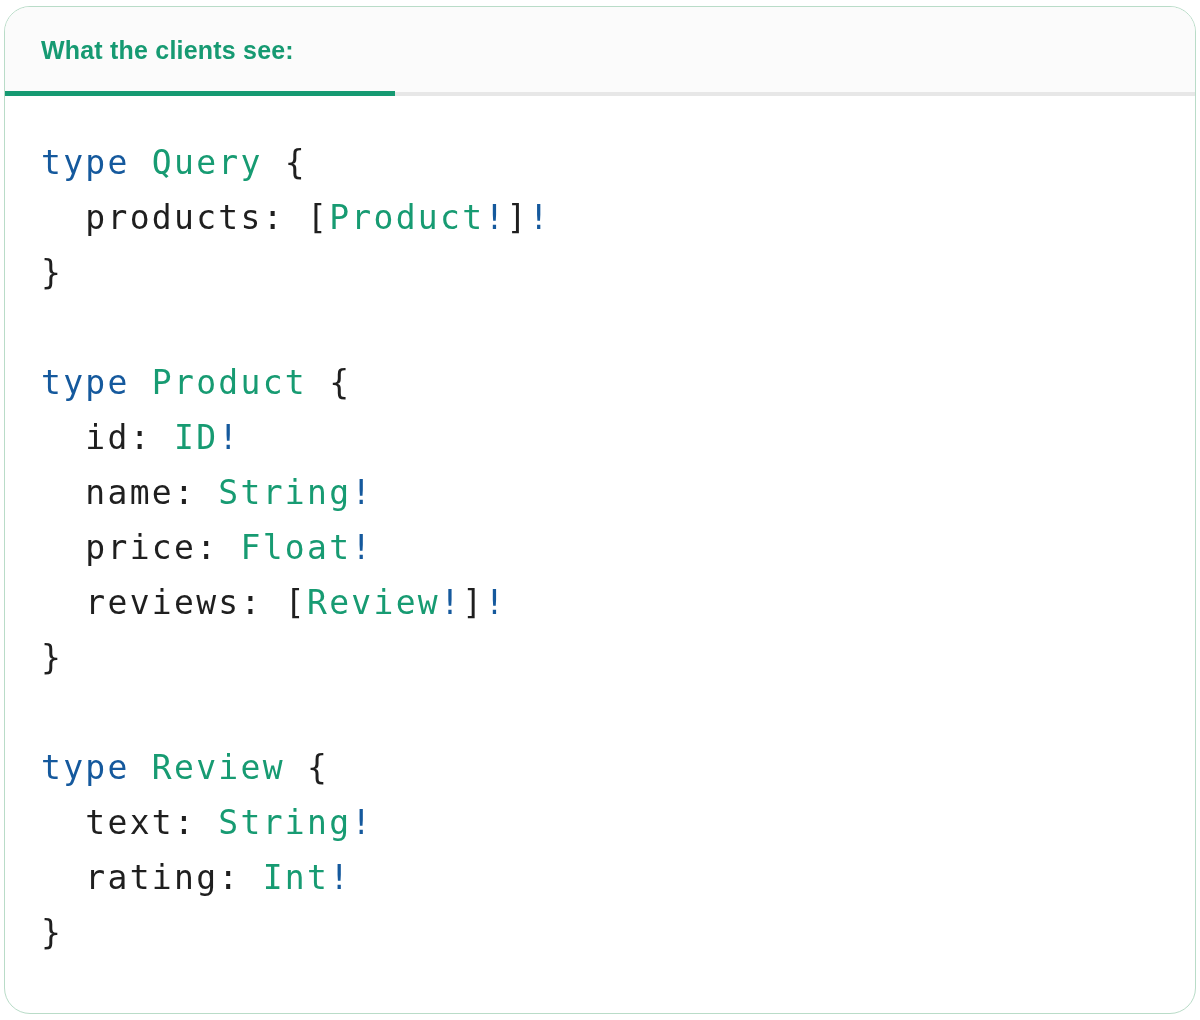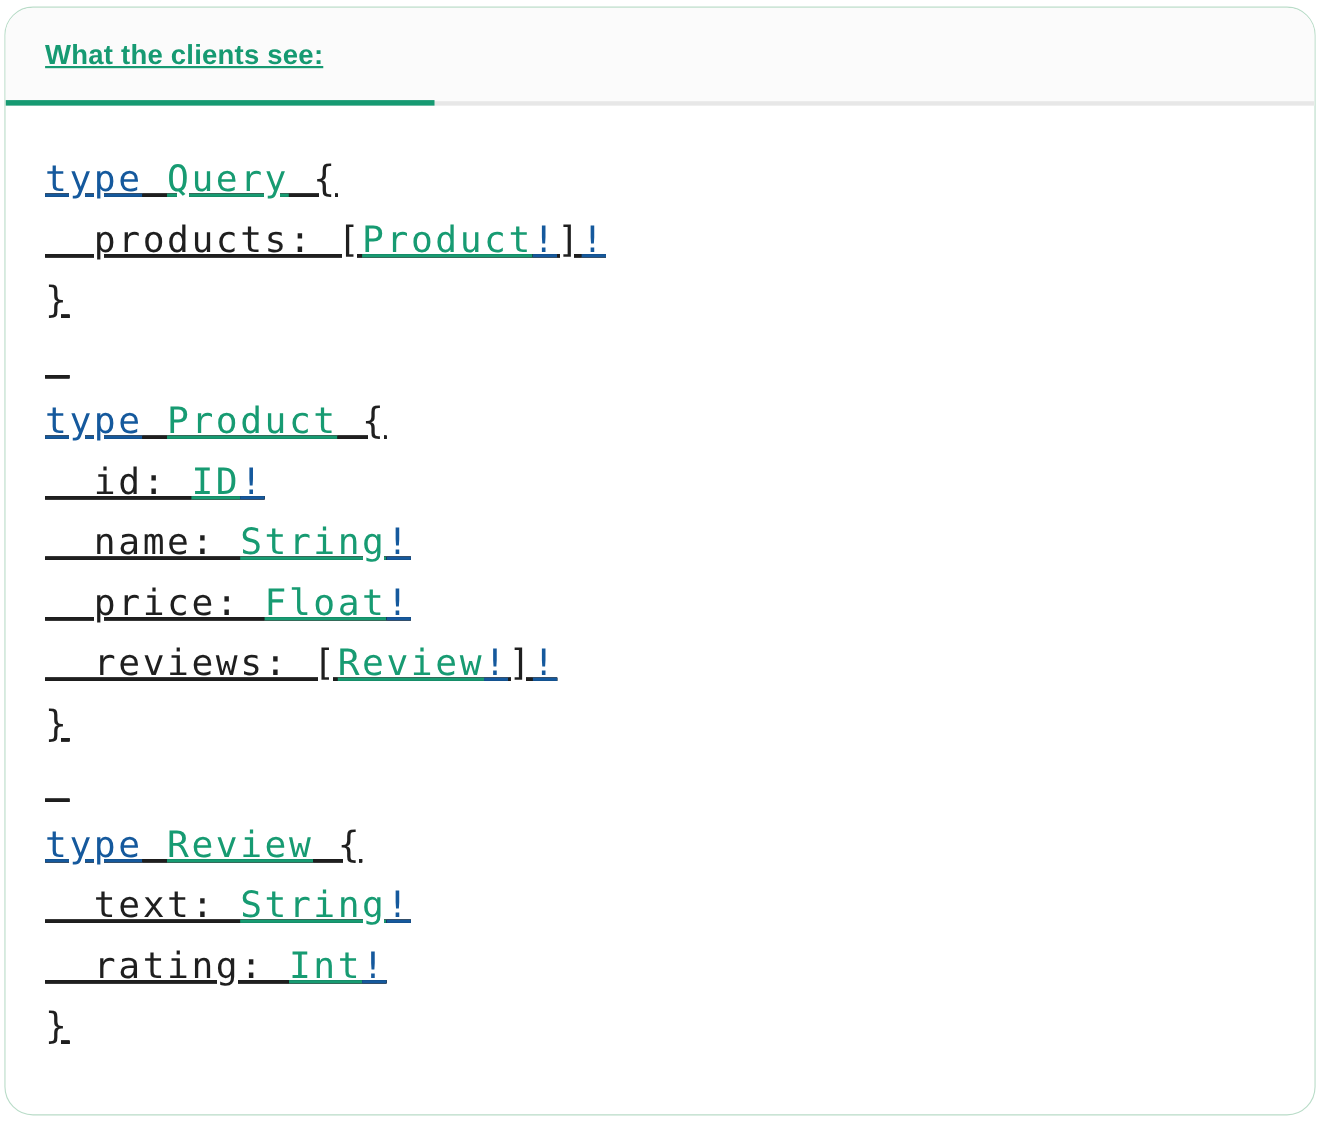--- a/index.html
+++ b/index.html
@@ -4,21 +4,21 @@
 <style>
   :root{
     --accent-green:#169a72;
     --kw-blue:#15599d;
     --type-green:#179b72;
     --code-plain:#1f1f1f;
     --divider-gray:#e7e7e7;
     --card-border:#b9dcc8;
     --header-bg:#fbfbfb;
   }
-  *{margin:0;padding:0;box-sizing:border-box;text-decoration:underline;}
+  *{margin:0;padding:0;box-sizing:border-box;}
   html,body{width:1200px;height:1020px;background:#ffffff;overflow:hidden;}
   body{font-family:"Liberation Sans",sans-serif;}
 
   .card{
     position:absolute;
     left:4px; right:4px; top:6px; bottom:6px;
     background:#ffffff;
     border:1px solid var(--card-border);
     border-radius:26px;
     overflow:hidden;

